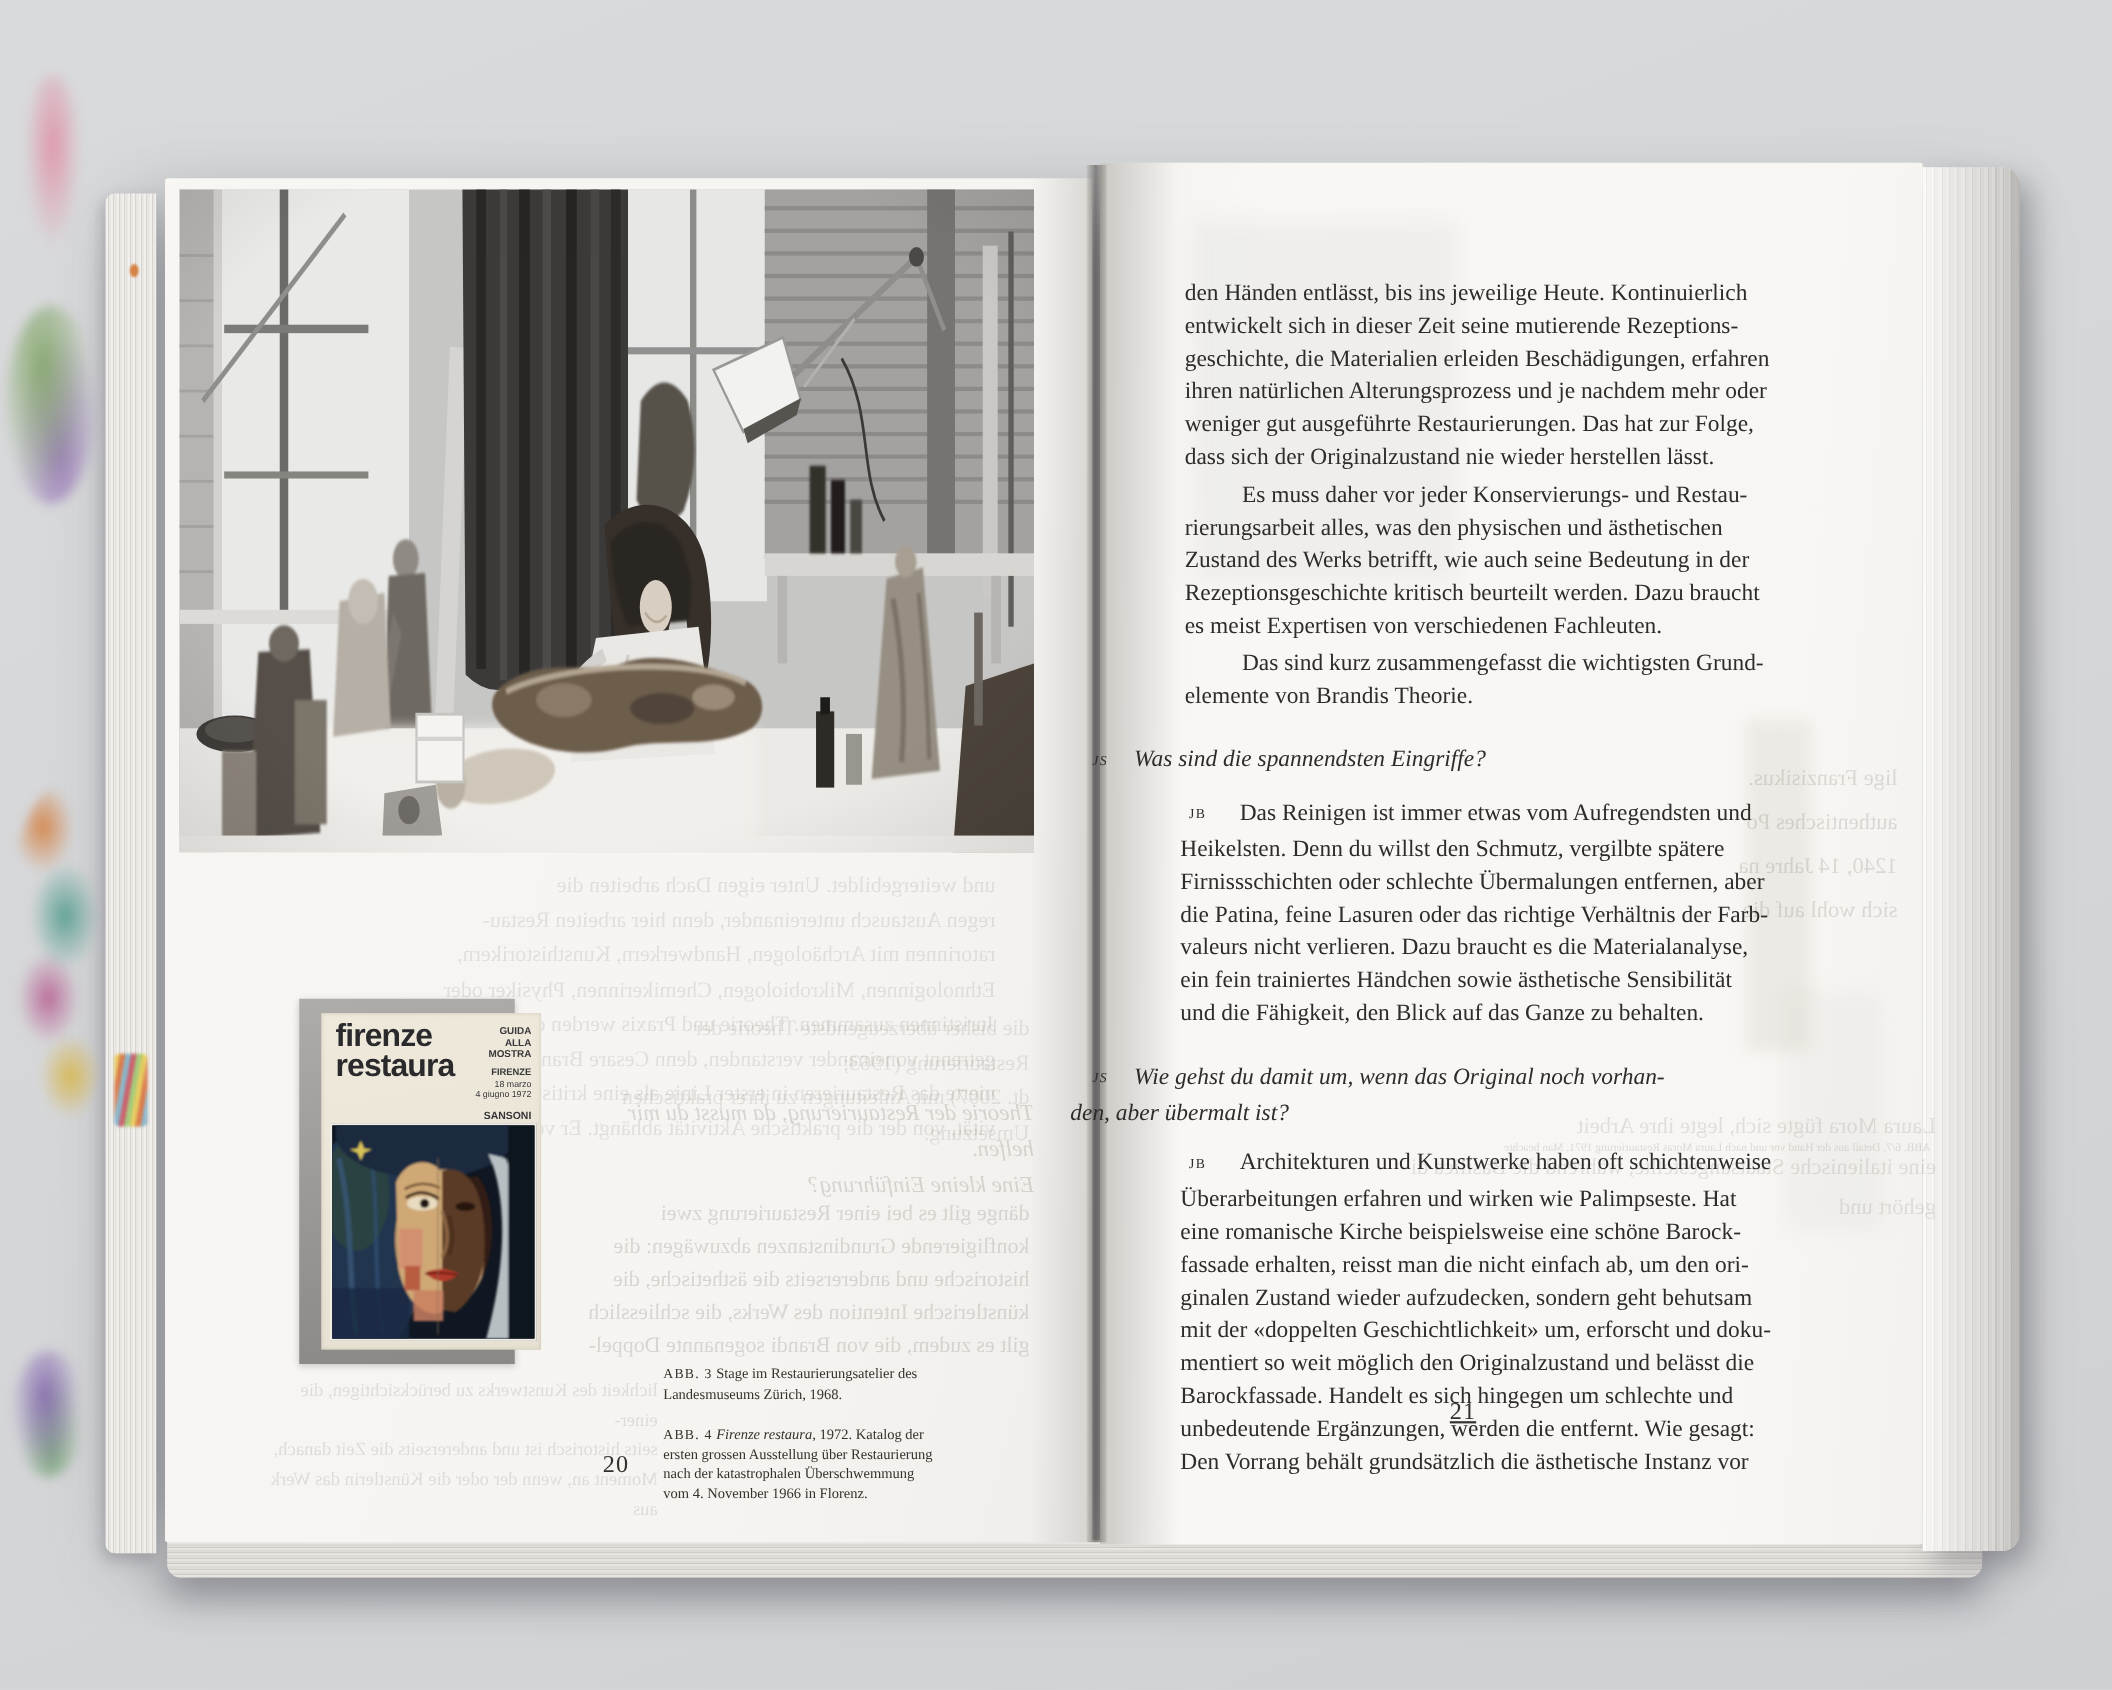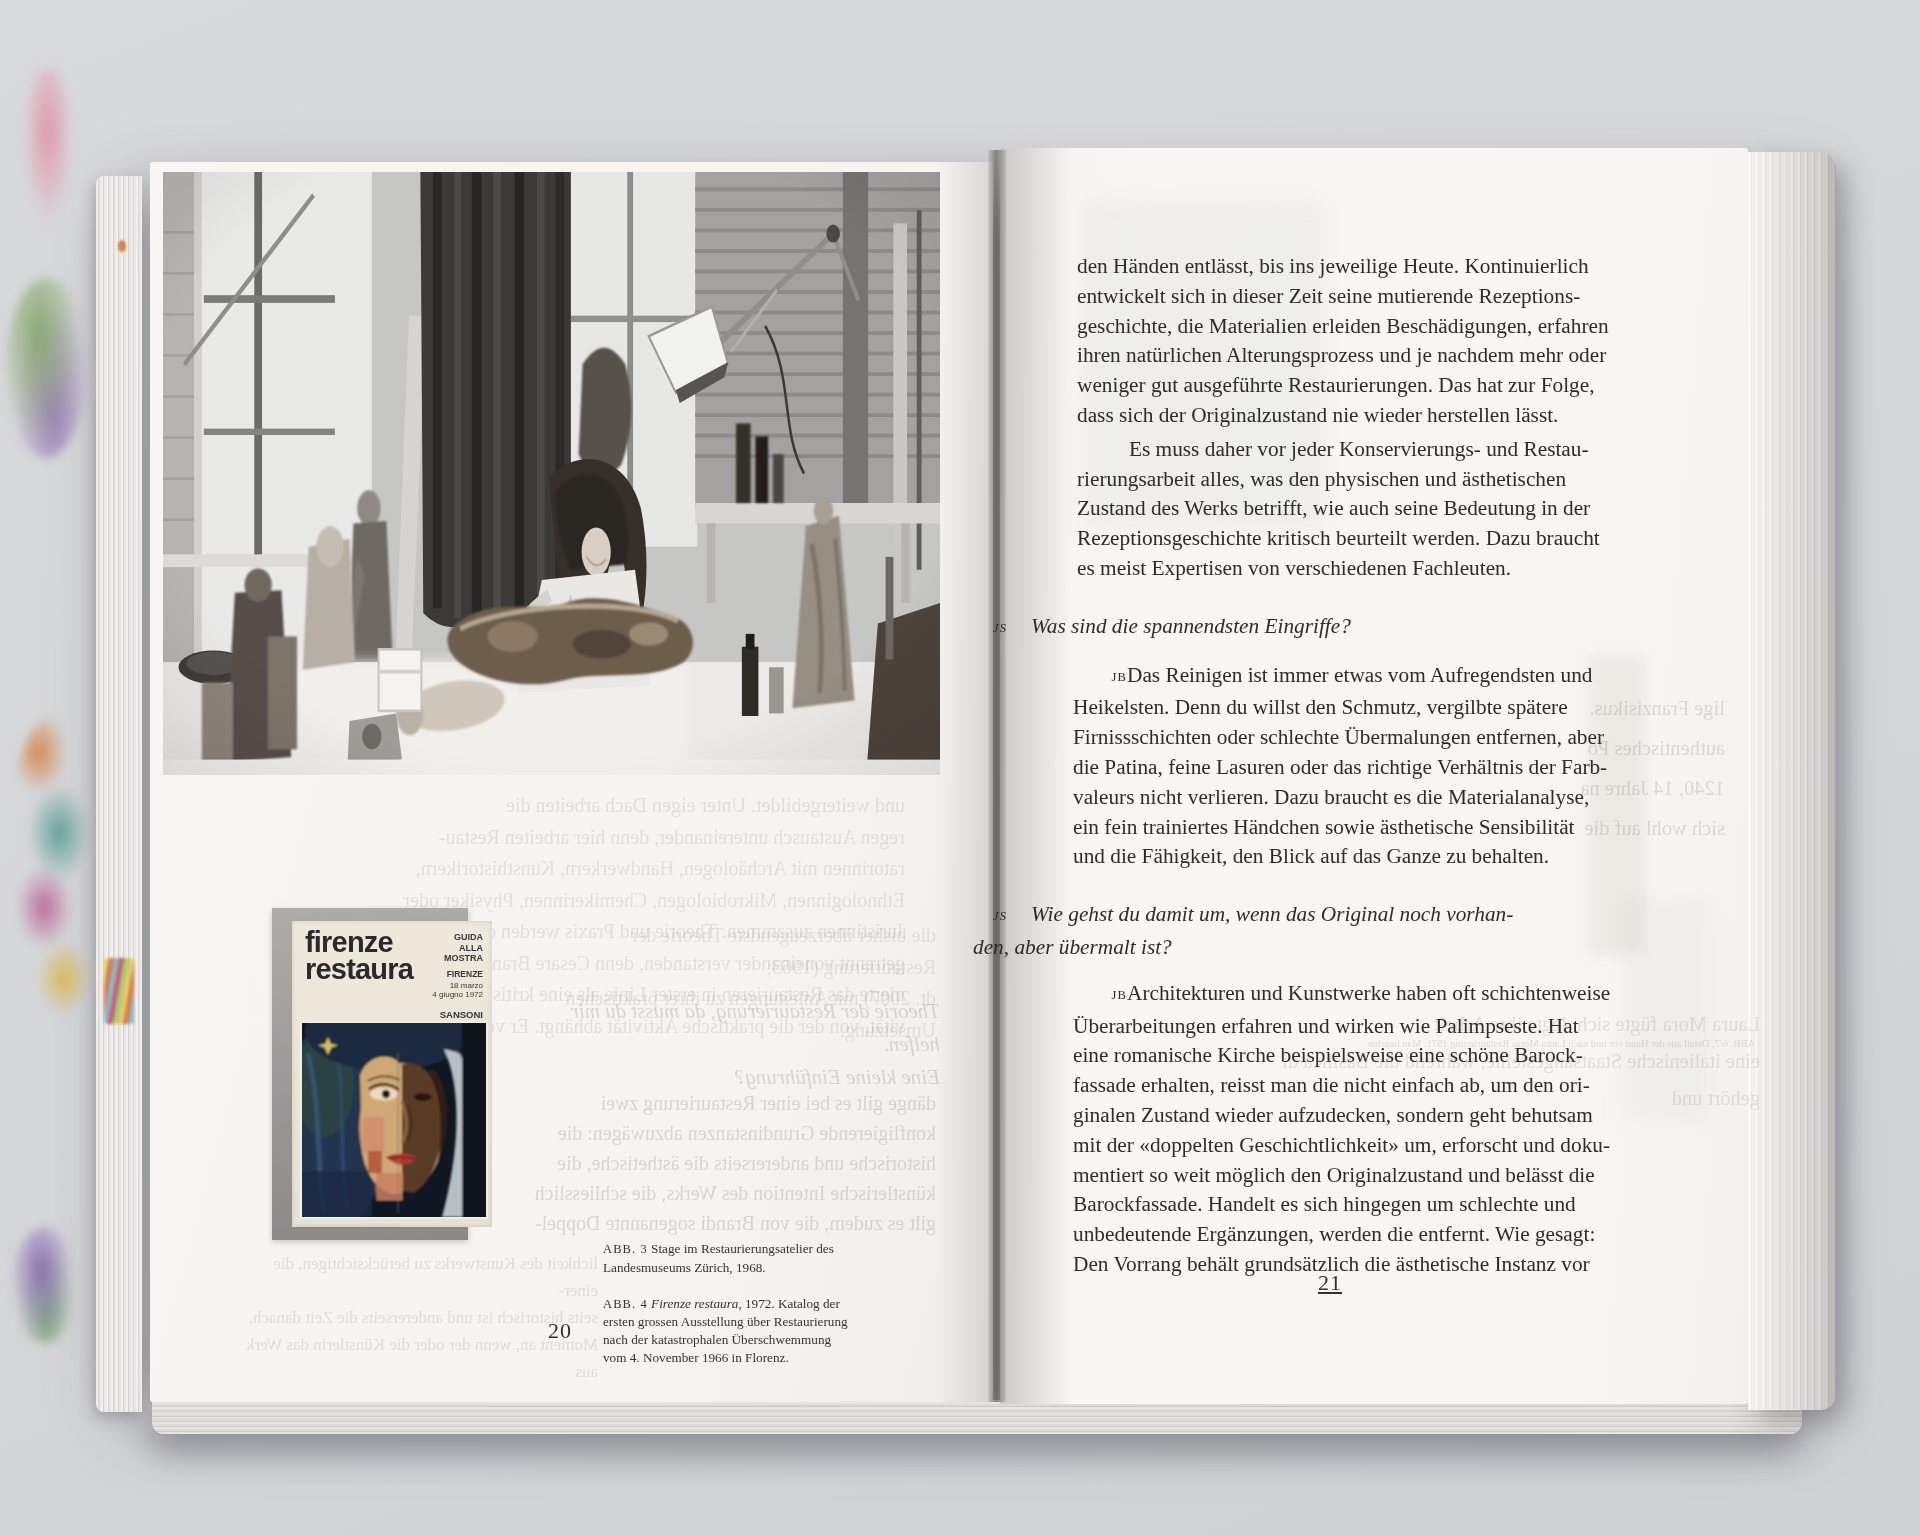--- a/index.html
+++ b/index.html
@@ -103,21 +103,21 @@
   .textcol{position:absolute;left:1073px;top:248px;width:645px;color:#2e2c29;
     font-size:21.3px;line-height:29.8px;}
   .para{margin:4px;white-space:pre-line;}
   .para.indent{text-indent:52px;}
   .answer{margin:0;}
   .atext{white-space:pre-line;}
   .question{margin:28px 0 16px -100px;width:745px;font-style:italic;}
   .qtext{white-space:pre-line;}
   .sp{display:inline-block;font-size:12.5px;letter-spacing:1.2px;color:#2e2c29;
     vertical-align:baseline;position:relative;top:-1px;}
-  .sp-a{width:54px;padding-left:8px;box-sizing:border-box;text-align:right;}
+  .sp-a{width:54px;padding-left:8px;box-sizing:border-box;}
   .sp-q{width:58px;padding-left:20px;box-sizing:border-box;}
 </style>
 </head>
 <body>
 
 <div id="stage">
 
   <div class="book-shadow"></div>
 
   <div class="edge edge-bottom"></div>
@@ -393,20 +393,22 @@
 entwickelt sich in dieser Zeit seine mutierende Rezeptions-
 geschichte, die Materialien erleiden Beschädigungen, erfahren
 ihren natürlichen Alterungsprozess und je nachdem mehr oder
 weniger gut ausgeführte Restaurierungen. Das hat zur Folge,
 dass sich der Originalzustand nie wieder herstellen lässt.</p>
     <p class="para indent">Es muss daher vor jeder Konservierungs- und Restau-
 rierungsarbeit alles, was den physischen und ästhetischen
 Zustand des Werks betrifft, wie auch seine Bedeutung in der
 Rezeptionsgeschichte kritisch beurteilt werden. Dazu braucht
 es meist Expertisen von verschiedenen Fachleuten.</p>
+    <p class="para indent">Das sind kurz zusammengefasst die wichtigsten Grund-
+elemente von Brandis Theorie.</p>
 
     <div class="question"><span class="sp sp-q">JS</span><span class="qtext">Was sind die spannendsten Eingriffe?</span></div>
 
     <div class="answer"><span class="sp sp-a">JB</span><span class="atext">Das Reinigen ist immer etwas vom Aufregendsten und
 Heikelsten. Denn du willst den Schmutz, vergilbte spätere
 Firnissschichten oder schlechte Übermalungen entfernen, aber
 die Patina, feine Lasuren oder das richtige Verhältnis der Farb-
 valeurs nicht verlieren. Dazu braucht es die Materialanalyse,
 ein fein trainiertes Händchen sowie ästhetische Sensibilität
 und die Fähigkeit, den Blick auf das Ganze zu behalten.</span></div>

